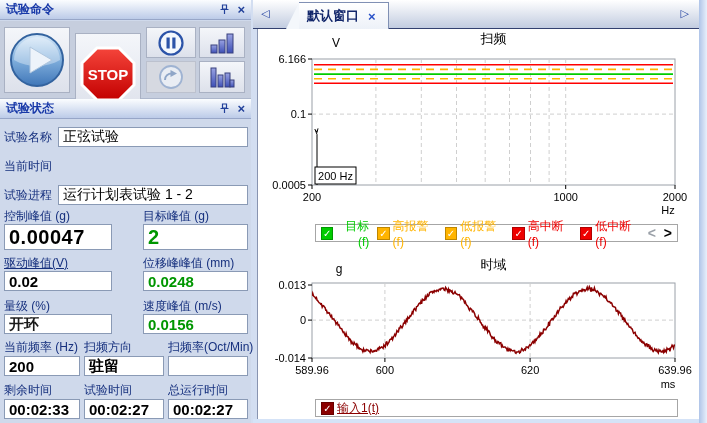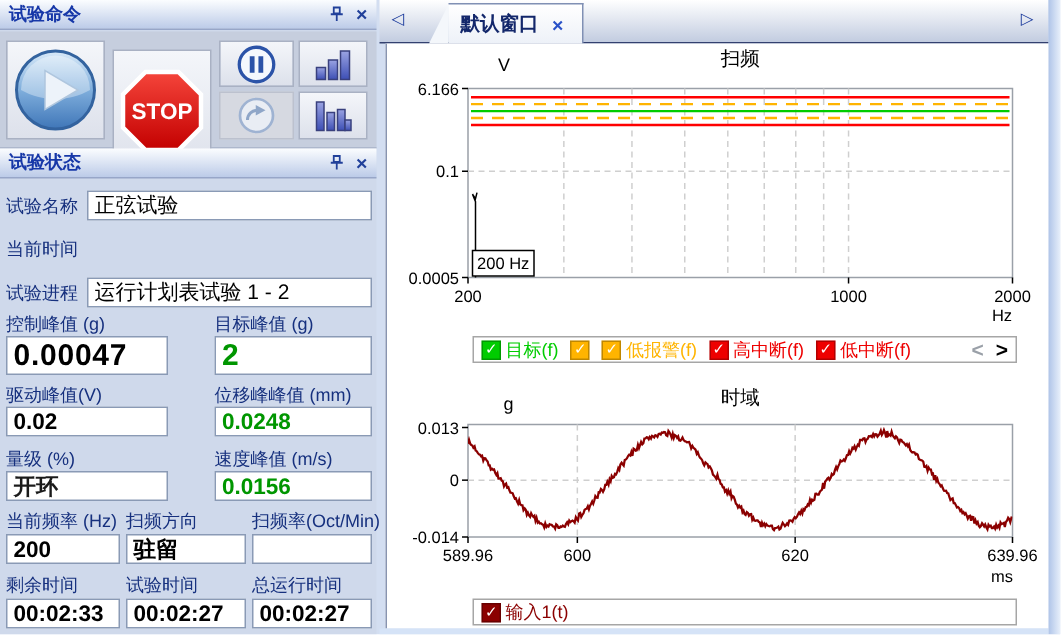--- a/index.html
+++ b/index.html
@@ -172,21 +172,21 @@
 
     <span class="lbl" style="left:4px;top:210px;">控制峰值 (g)</span>
     <span class="lbl" style="left:143px;top:210px;">目标峰值 (g)</span>
     <div class="box big" style="left:4px;top:224px;width:108px;height:26px;">
         <span style="color: rgb(0, 0, 0);">0.00047</span>
       </div>
     <div class="box big" style="left:143px;top:224px;width:105px;height:26px;">
         <span style="color: rgb(0, 150, 0);">2</span>
       </div>
 
-    <span class="lbl" style="left:4px;top:257px;">驱动峰值(V)</span>
+    <span class="lbl" style="left:4px;top:257px;text-decoration:underline;">驱动峰值(V)</span>
     <span class="lbl" style="left:143px;top:257px;">位移峰峰值 (mm)</span>
     <div class="box mid" style="left:4px;top:271px;width:108px;height:20px;">
         <span style="color: rgb(0, 0, 0);">0.02</span>
       </div>
     <div class="box mid" style="left:143px;top:271px;width:105px;height:20px;">
         <span style="color: rgb(0, 150, 0);">0.0248</span>
       </div>
 
     <span class="lbl" style="left:4px;top:300px;">量级 (%)</span>
     <span class="lbl" style="left:143px;top:300px;">速度峰值 (m/s)</span>
@@ -296,20 +296,21 @@
         <text x="417.0" y="345" text-anchor="middle" font-size="11" fill="#000">639.96</text>
         <text x="410" y="359" text-anchor="middle" font-size="11" fill="#000">ms</text>
       </svg>
     <div class="legend" id="sweep-legend" style="top:195px;">
         <span class="litem">
           <span class="cb" style="background: rgb(0, 204, 0);">✓</span>
           <span style="color: rgb(0, 204, 0); text-align: right;">目标(f)</span>
         </span>
         <span class="litem">
           <span class="cb" style="background: rgb(255, 180, 0);">✓</span>
+          <span style="color: rgb(255, 180, 0);">高报警(f)</span>
         </span>
         <span class="litem">
           <span class="cb" style="background: rgb(255, 180, 0);">✓</span>
           <span style="color: rgb(255, 180, 0);">低报警(f)</span>
         </span>
         <span class="litem">
           <span class="cb" style="background: rgb(238, 0, 0);">✓</span>
           <span style="color: rgb(238, 0, 0);">高中断(f)</span>
         </span>
         <span class="litem">
@@ -317,20 +318,20 @@
           <span style="color: rgb(238, 0, 0);">低中断(f)</span>
         </span>
         <span class="lnav">
           <span class="prev">&lt;</span>
           <span class="next">&gt;</span>
         </span>
       </div>
     <div class="legend" id="time-legend" style="top:370px;">
         <span class="litem">
           <span class="cb" style="background: rgb(139, 0, 0);">✓</span>
-          <span style="color: rgb(139, 0, 0);">输入1(t)</span>
+          <span style="color: rgb(139, 0, 0); text-decoration: underline;">输入1(t)</span>
         </span>
       </div>
   </div>
 
   <div id="rstrip"></div>
   <div id="bstrip"></div>
 </div>
 
 </body></html>

